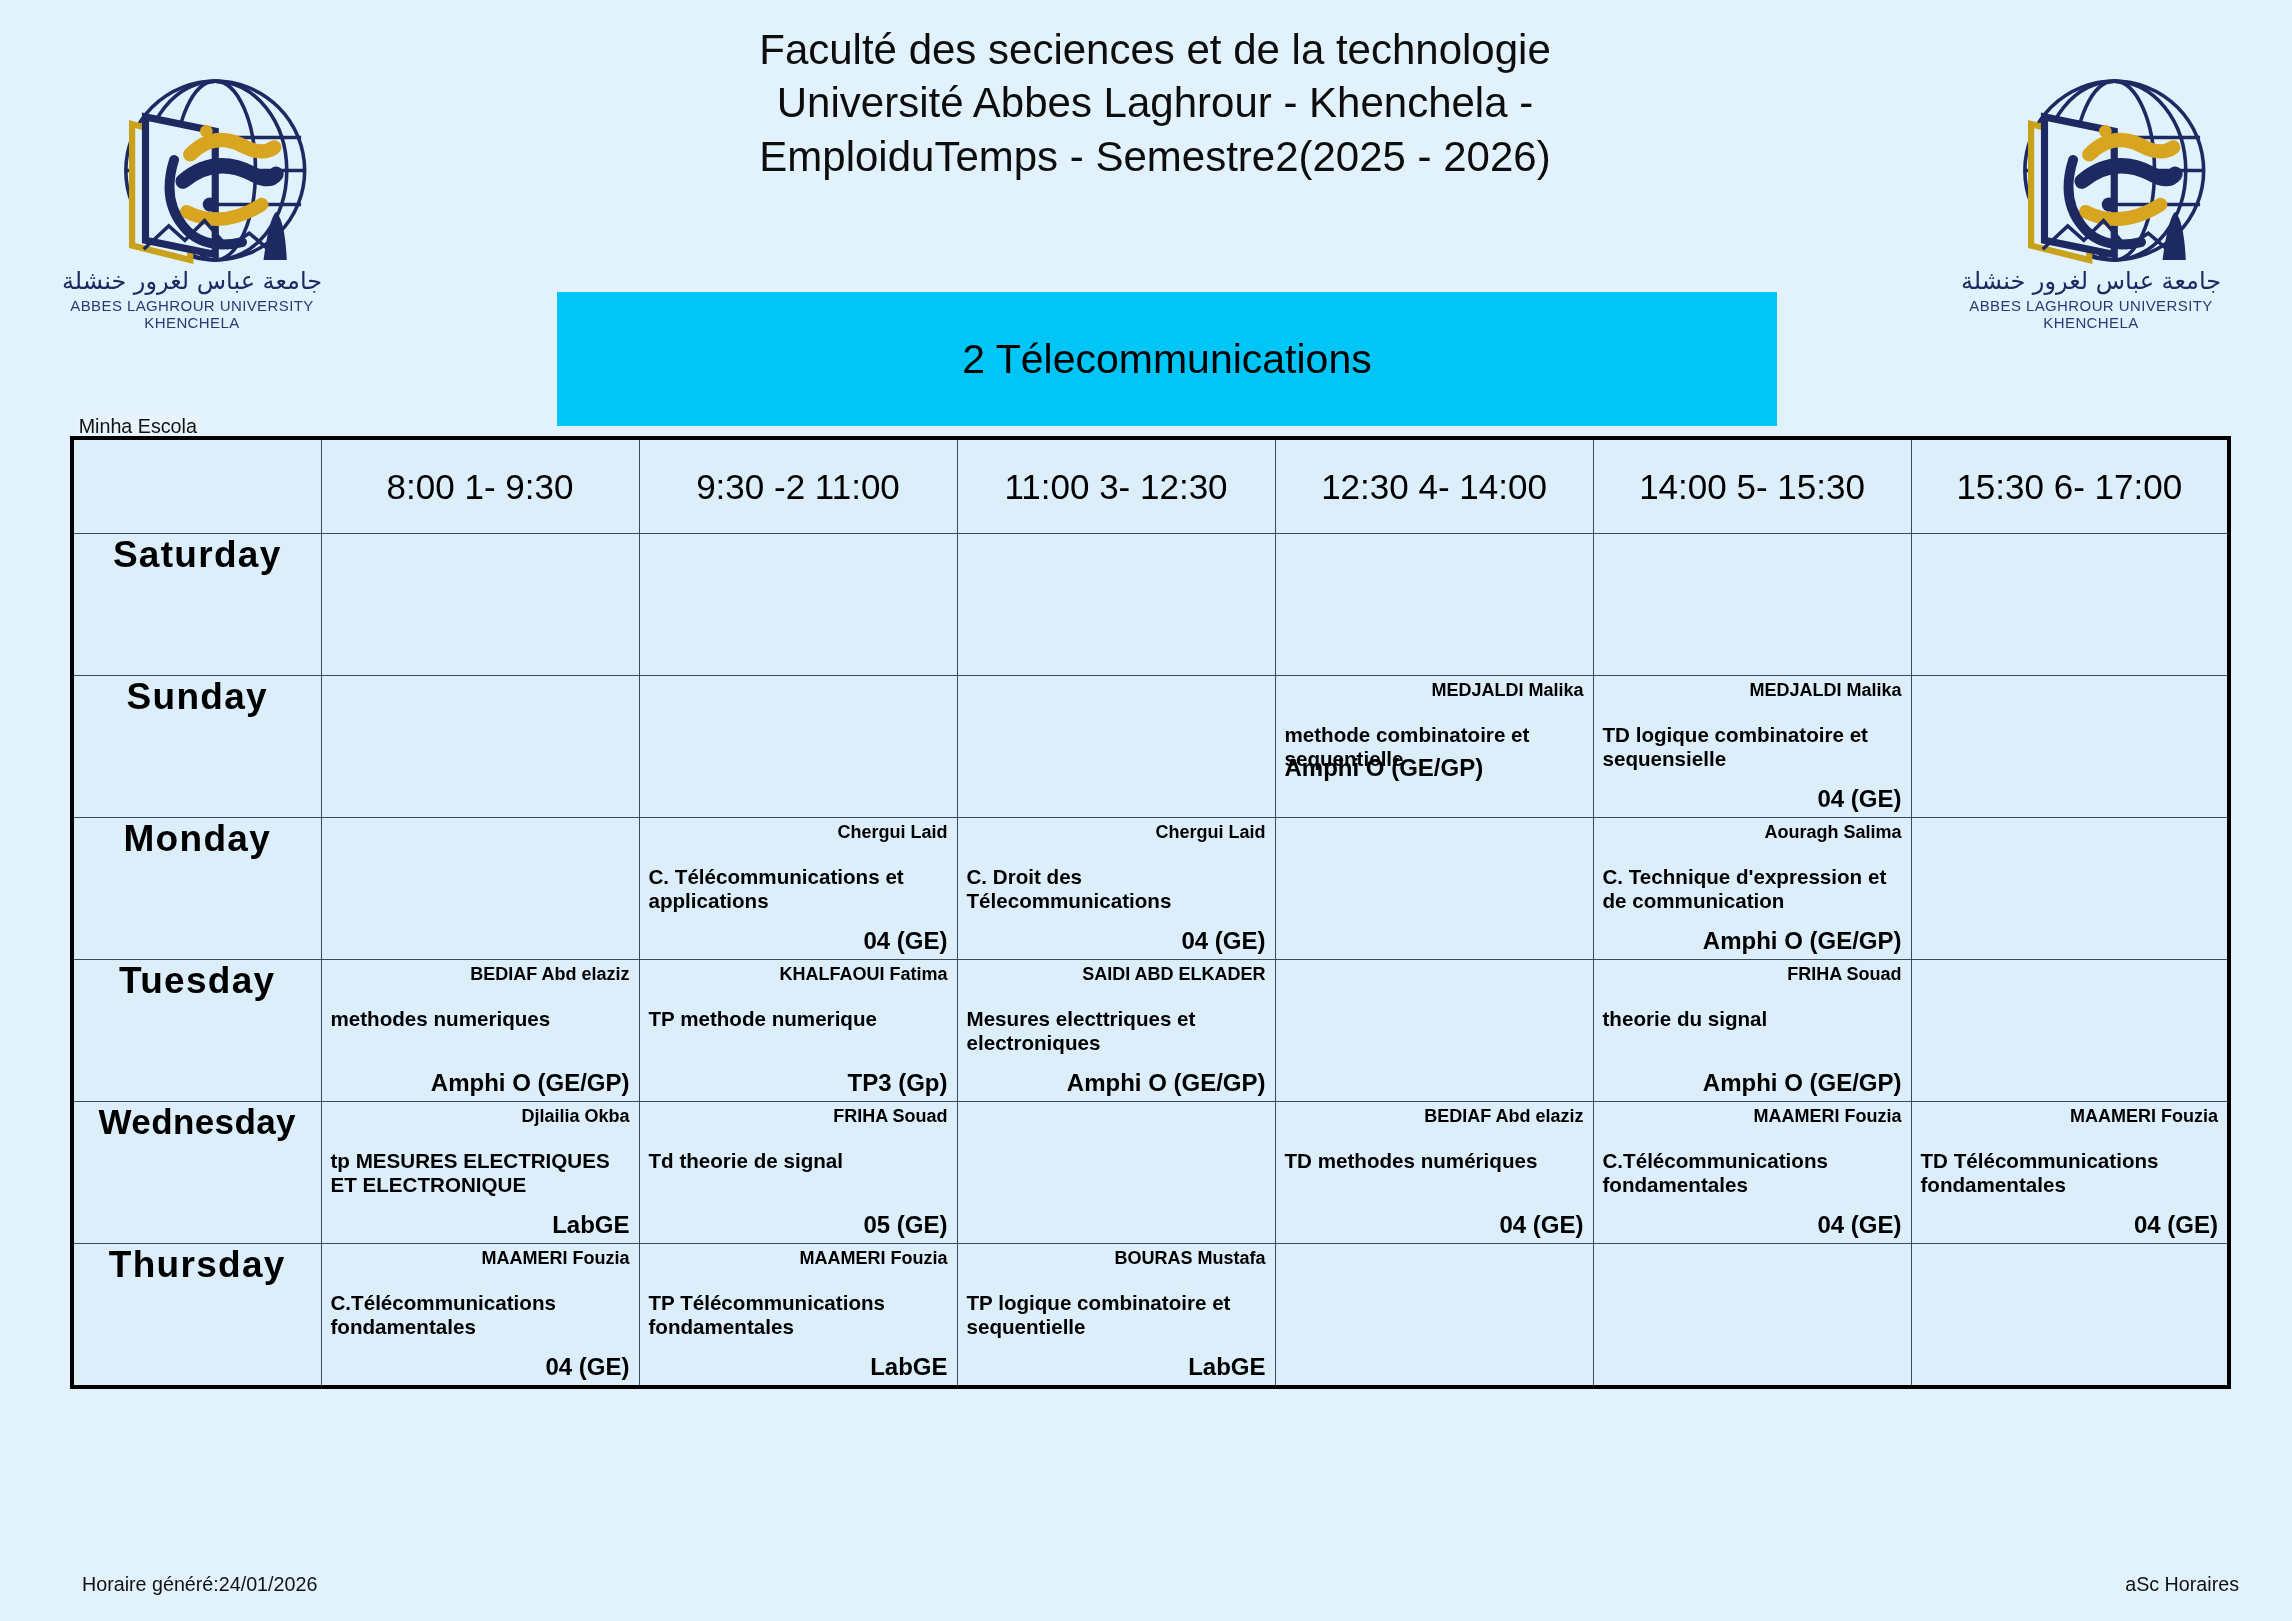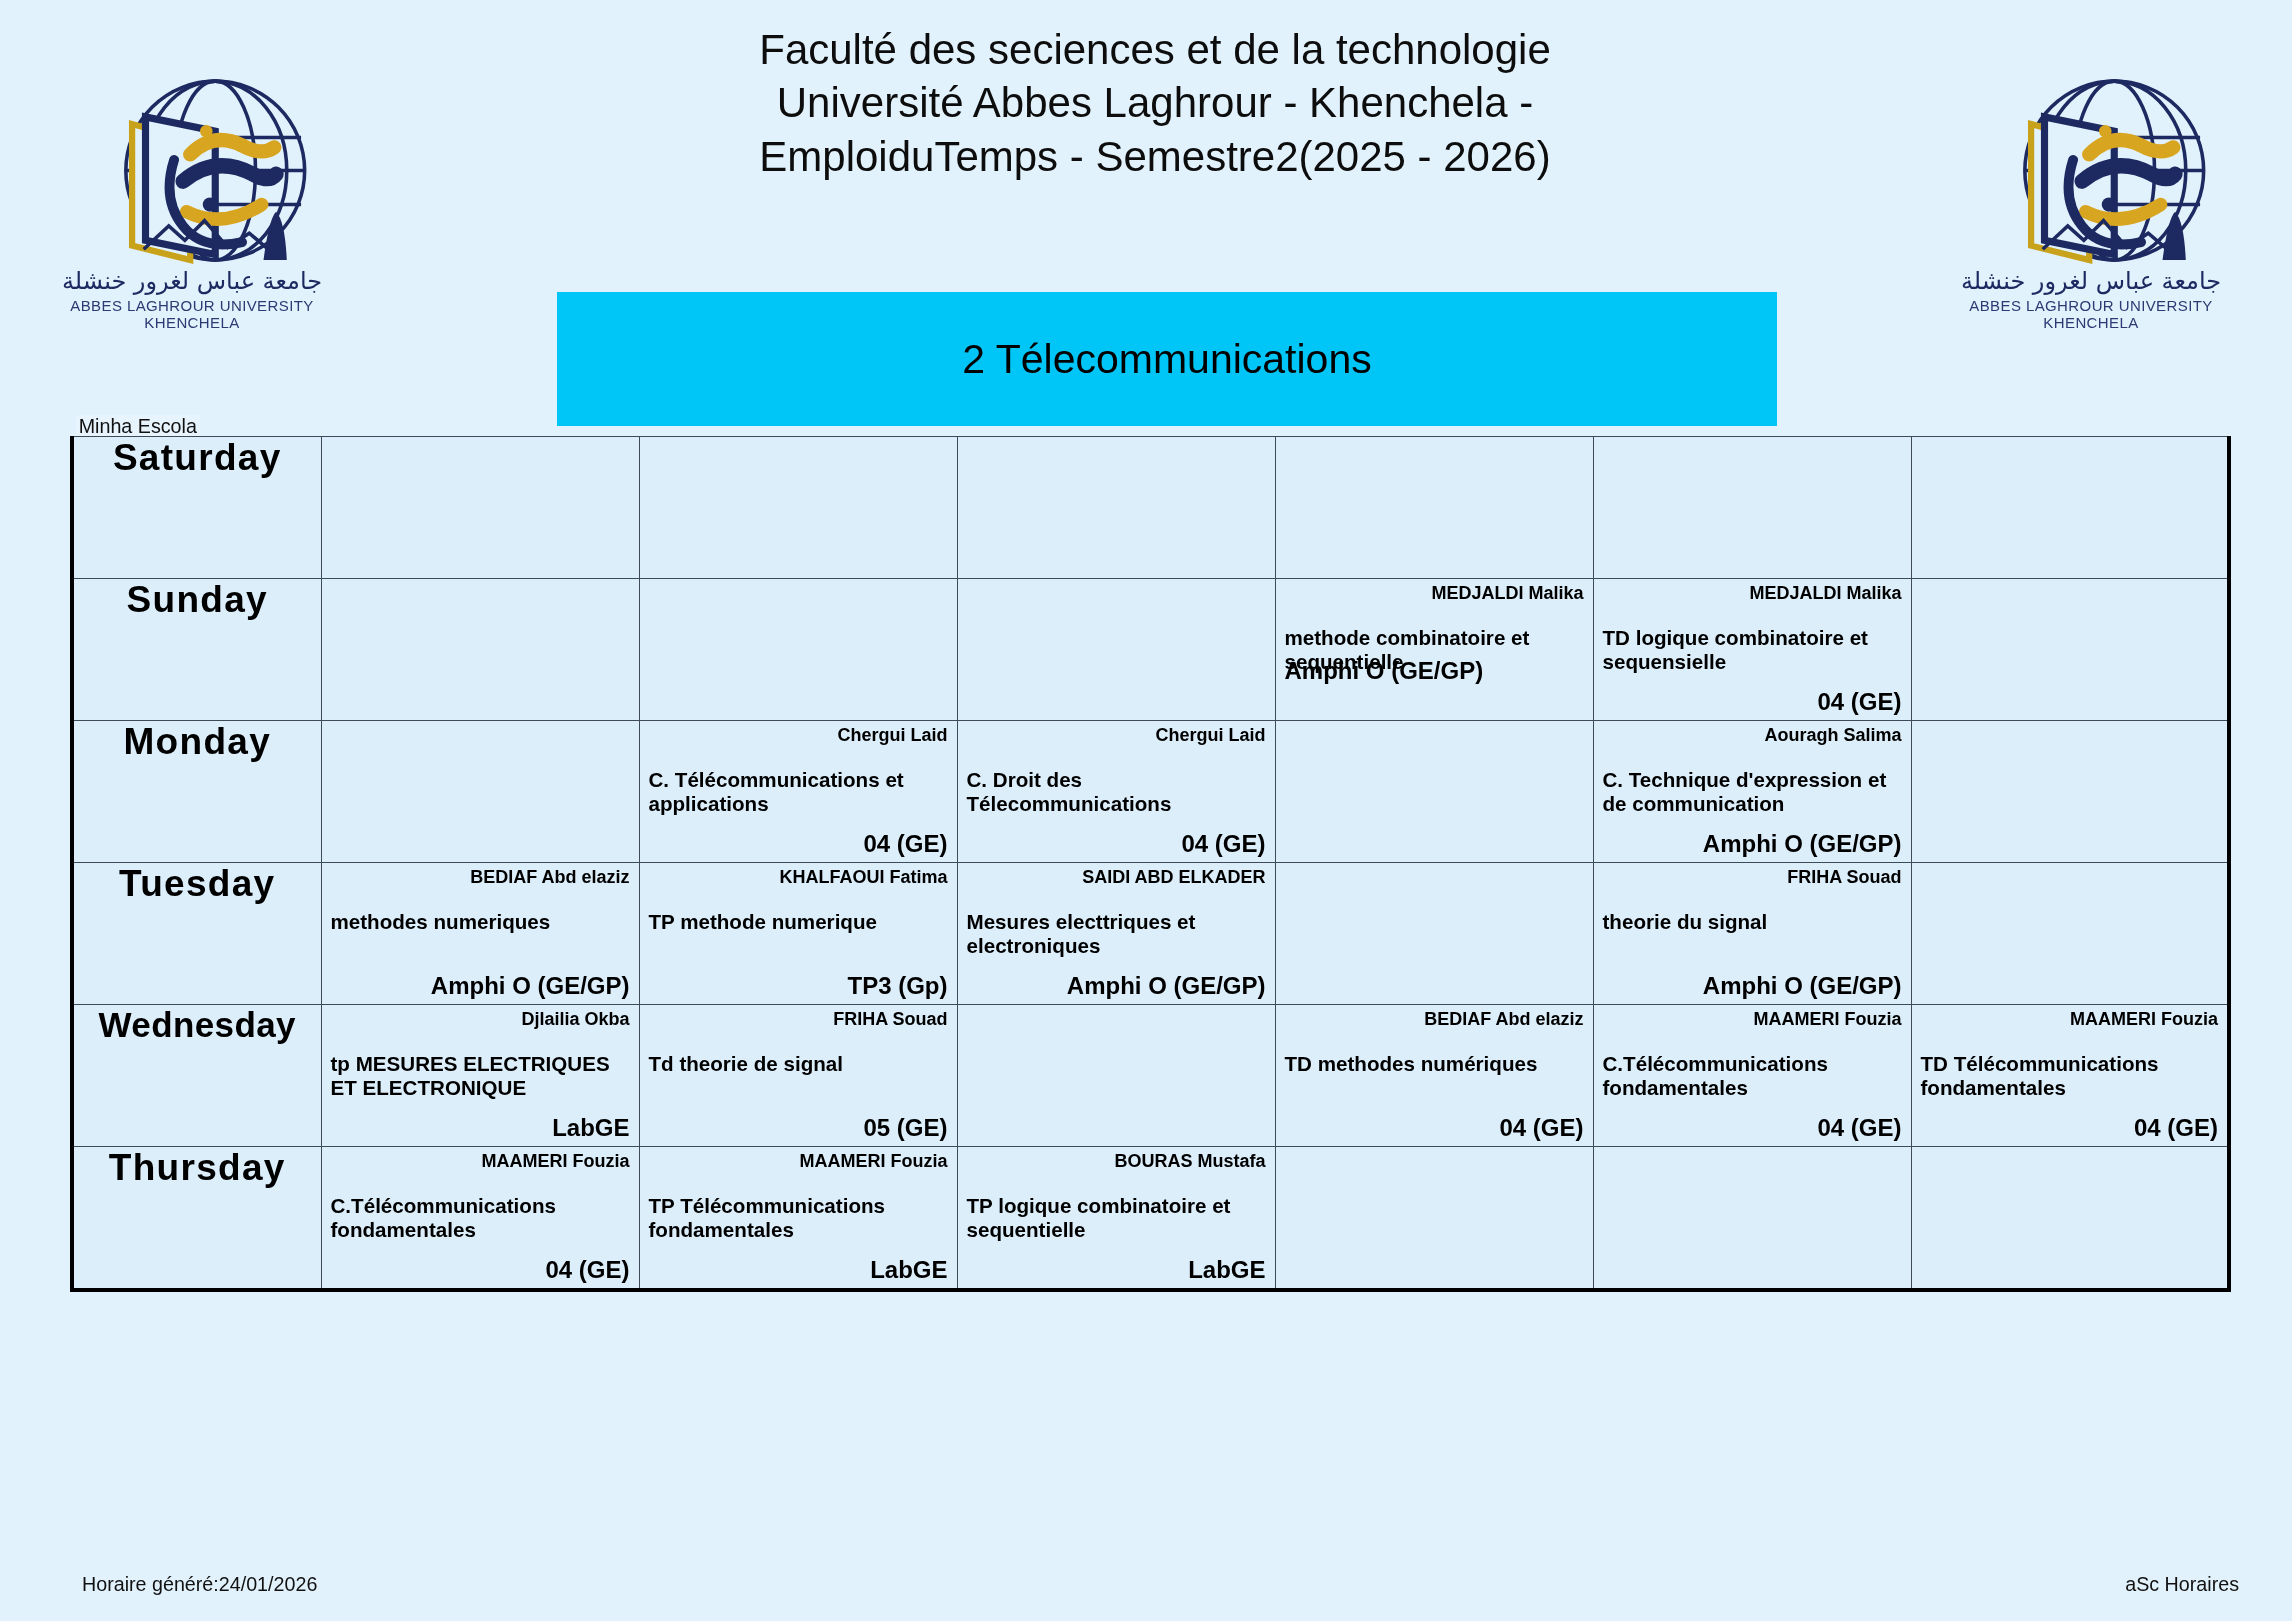--- a/index.html
+++ b/index.html
@@ -255,20 +255,29 @@
   <colgroup>
     <col class="c-day">
       <col class="c-slot">
       <col class="c-slot">
       <col class="c-slot">
     <col class="c-slot">
       <col class="c-slot">
       <col class="c-slot">
   </colgroup>
   <tbody id="grid-body">
+      <tr class="hdr-row first-row">
+        <td class="outer-l"></td>
+        <td class="">8:00 1- 9:30</td>
+        <td class="">9:30 -2 11:00</td>
+        <td class="">11:00 3- 12:30</td>
+        <td class="">12:30 4- 14:00</td>
+        <td class="">14:00 5- 15:30</td>
+        <td class="outer-r">15:30 6- 17:00</td>
+      </tr>
       <tr class="day-row">
         <td class="daycell outer-l">Saturday</td>
         <td class="cell">
           <div class="cell-inner">
             <div class="teacher"></div>
           </div>
         </td>
         <td class="cell">
           <div class="cell-inner">
             <div class="teacher"></div>

